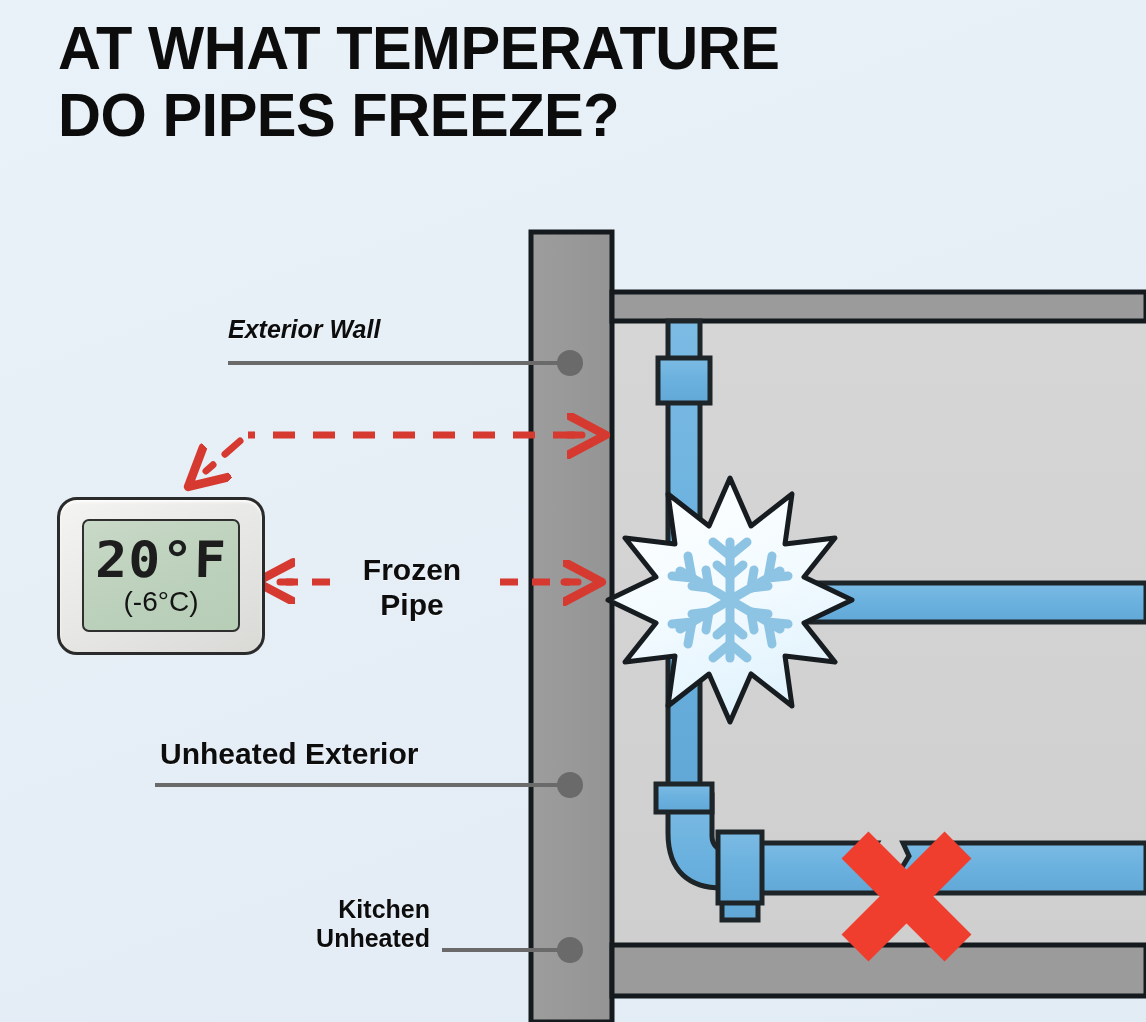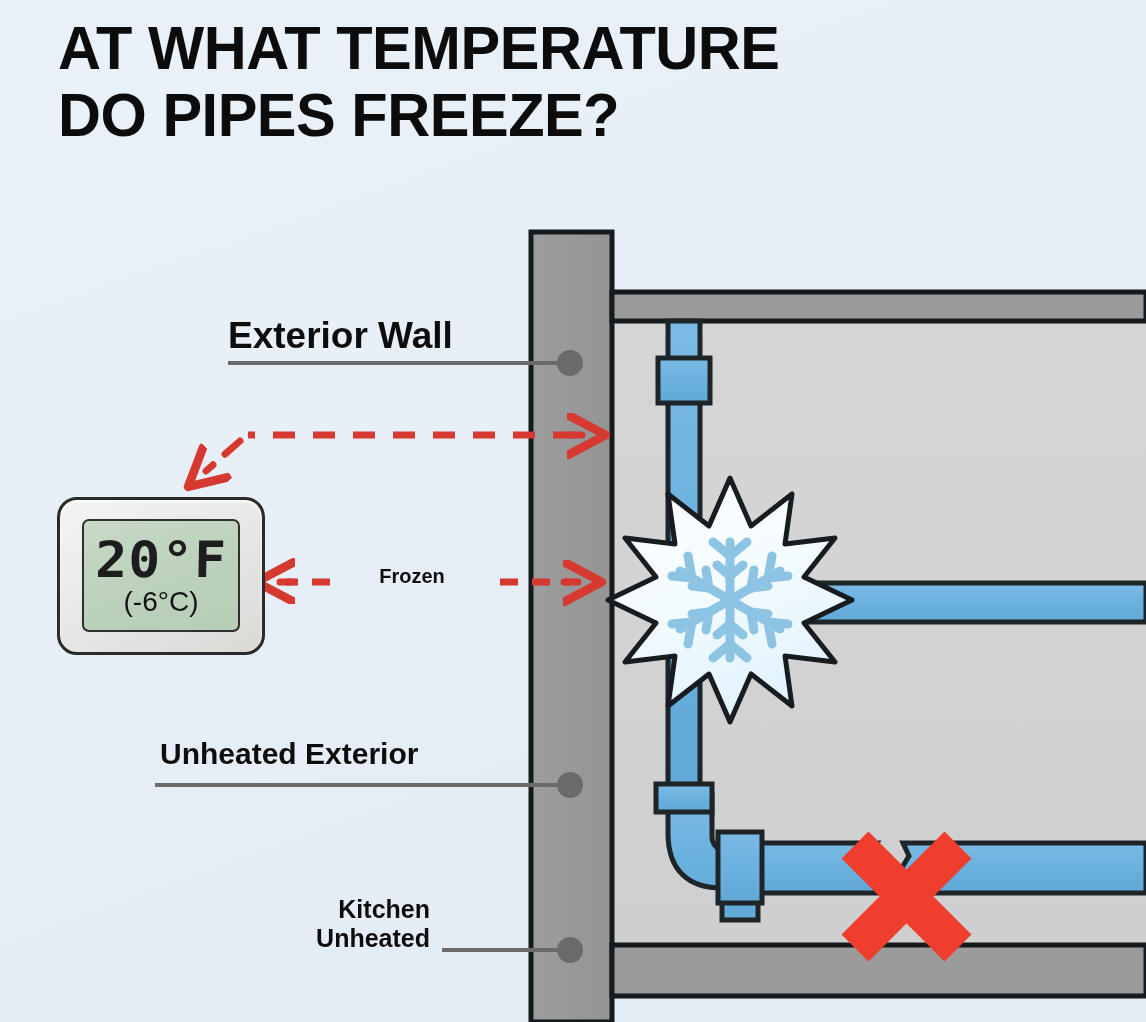--- a/index.html
+++ b/index.html
@@ -53,41 +53,41 @@
     color: #0d0d0d;
     white-space: nowrap;
     text-shadow: 0 1px 0 rgba(255,255,255,0.55);
   }
   .callout-line {
     line-height: 1.16;
   }
   #label-exterior-wall {
     left: 228px;
     top: 315px;
-    font-size: 37px;
+    font-size: 25px;
+    font-style: italic;
   }
   #label-unheated-basement {
     left: 160px;
     top: 737px;
     font-size: 30px;
   }
   #label-kitchen-basement {
     left: 258px;
     top: 895px;
     font-size: 25px;
     text-align: right;
     width: 172px;
   }
   #label-frozen-pipe {
     left: 344px;
     top: 553px;
-    font-size: 20px;
+    font-size: 30px;
     text-align: center;
     width: 136px;
-    margin-top: 12px;
   }
 
   
   #thermometer {
     position: absolute;
     left: 57px;
     top: 497px;
     width: 208px;
     height: 158px;
   }
@@ -288,20 +288,21 @@
 
   <div class="callout" id="label-unheated-basement">Unheated Exterior</div>
 
   <div class="callout" id="label-kitchen-basement">
     <div class="callout-line">Kitchen</div>
     <div class="callout-line">Unheated</div>
   </div>
 
   <div class="callout" id="label-frozen-pipe">
     <div class="callout-line">Frozen</div>
+    <div class="callout-line">Pipe</div>
   </div>
 
   <div id="thermometer">
     <div class="therm-outer">
       <div class="therm-screen">
         <div class="therm-main">20°F</div>
         <div class="therm-sub">(-6°C)</div>
       </div>
     </div>
   </div>

